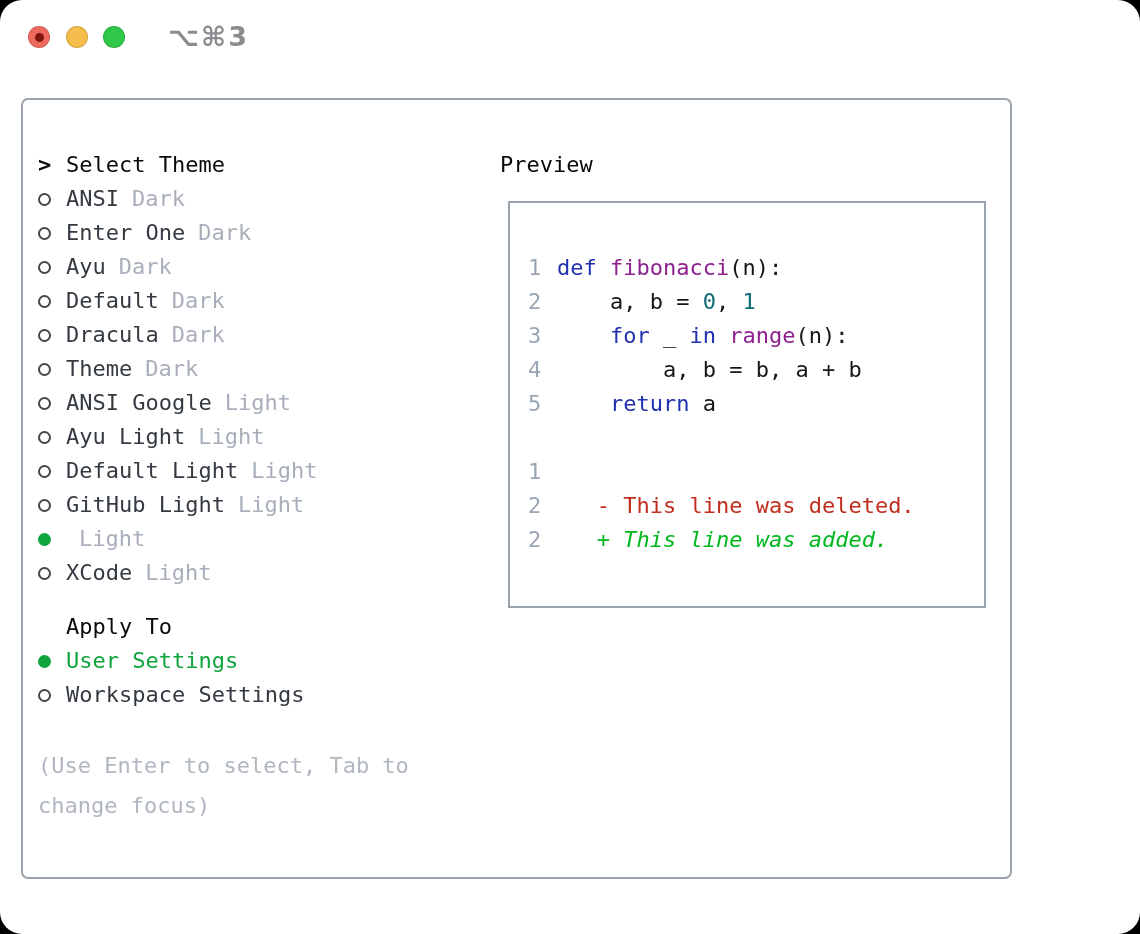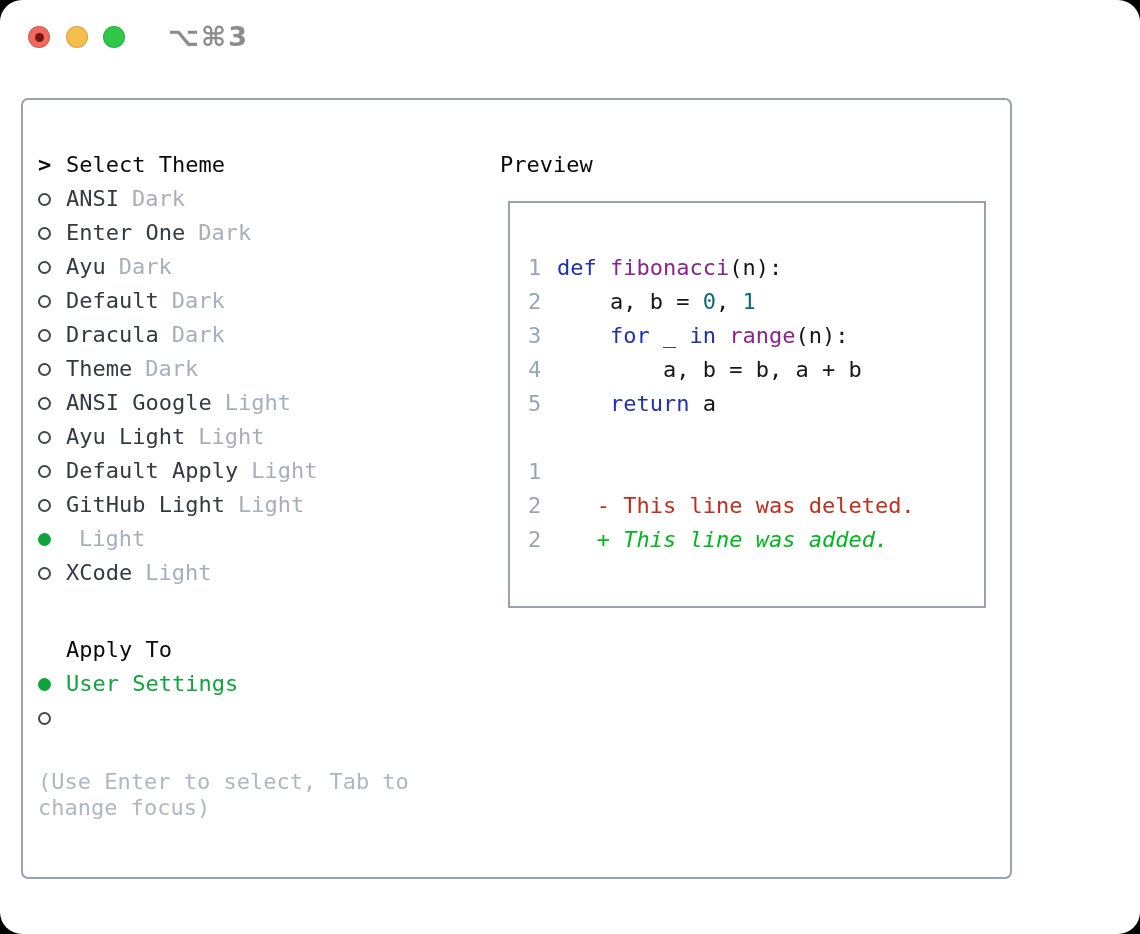--- a/index.html
+++ b/index.html
@@ -36,22 +36,22 @@
   .marker{width:28px;display:flex;align-items:center;flex:none;}
   .prompt{font-weight:700;color:var(--heading);}
   .h{font-weight:400;color:var(--heading);white-space:pre;}
   .h2{font-weight:400;color:var(--heading);white-space:pre;}
   .dot{box-sizing:border-box;width:13px;height:13px;border-radius:50%;
        border:2px solid var(--radio_stroke);display:inline-block;}
   .dot.sel{background:var(--accent_green);border-color:var(--accent_green);}
   .name{color:var(--item_text);white-space:pre;}
   .name.sel-text{color:var(--accent_green);}
   .variant{color:var(--variant_tag);margin-left:13px;white-space:pre;}
-  .apply-header{margin-top:43px;text-align:center;}
-  .hint{margin-top:34px;color:var(--hint);width:440px;line-height:26px;}
+  .apply-header{margin-top:20px;text-align:center;}
+  .hint{margin-top:34px;color:var(--hint);width:440px;line-height:40px;}
   
   .preview-box{
     margin-top:19px;margin-left:8px;width:478px;height:407px;
     box-sizing:border-box;border:2px solid var(--border);
     padding:48px 0 0 18px;overflow:hidden;background:#fff;
   }
   .pl{height:34px;display:flex;white-space:pre;}
   .ln{display:inline-block;width:29px;flex:none;color:var(--line_number);}
 </style>
 </head>
@@ -129,21 +129,21 @@
             <span class="marker">
               <span class="dot"></span>
             </span>
             <span class="name">Ayu Light</span>
             <span class="variant">Light</span>
           </div>
           <div class="row">
             <span class="marker">
               <span class="dot"></span>
             </span>
-            <span class="name">Default Apply</span>
+            <span class="name">Default Light</span>
             <span class="variant">Light</span>
           </div>
           <div class="row">
             <span class="marker">
               <span class="dot"></span>
             </span>
             <span class="name">GitHub Light</span>
             <span class="variant">Light</span>
           </div>
           <div class="row">
@@ -169,20 +169,21 @@
           <div class="row">
             <span class="marker">
               <span class="dot sel"></span>
             </span>
             <span class="name sel-text">User Settings</span>
           </div>
           <div class="row">
             <span class="marker">
               <span class="dot"></span>
             </span>
+            <span class="name">Workspace Settings</span>
           </div>
         </div>
 
       <div class="hint">(Use Enter to select, Tab to change focus)</div>
     </div>
 
     <div class="right-col">
       <div class="row">
         <span class="h">Preview</span>
       </div>

